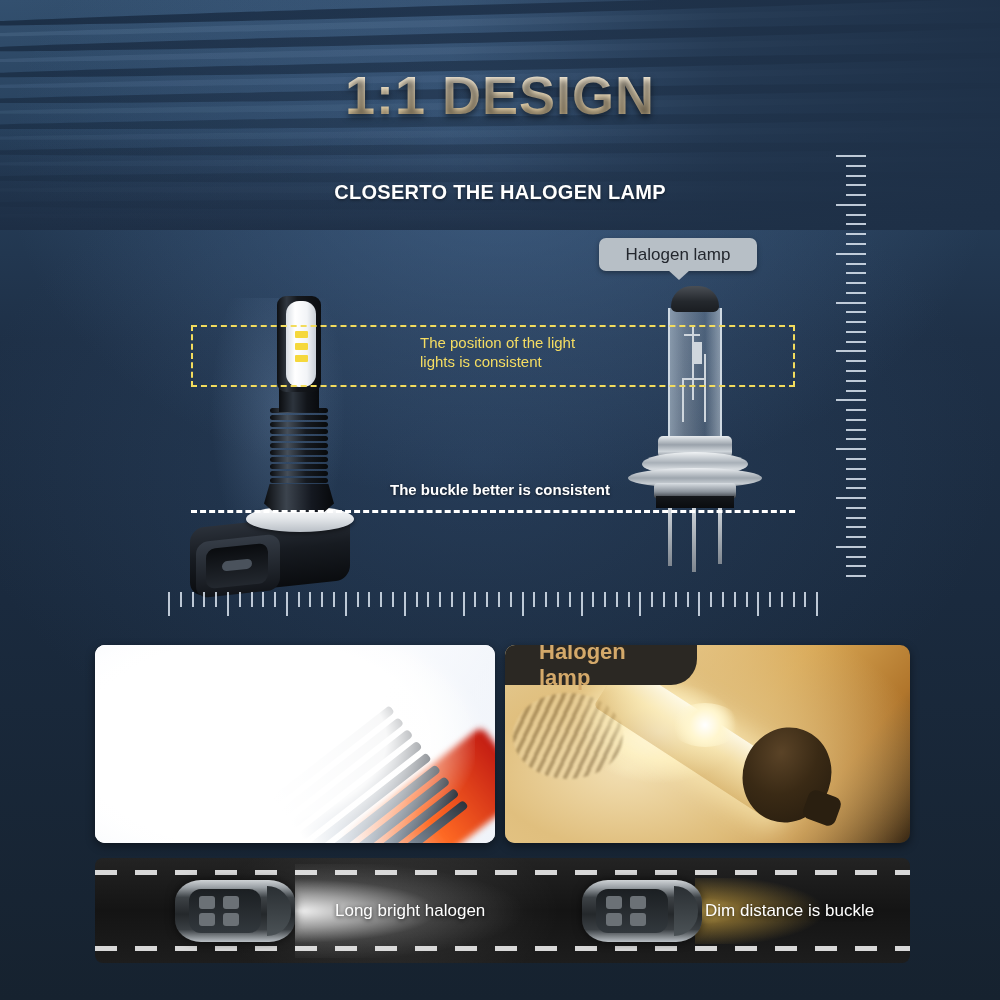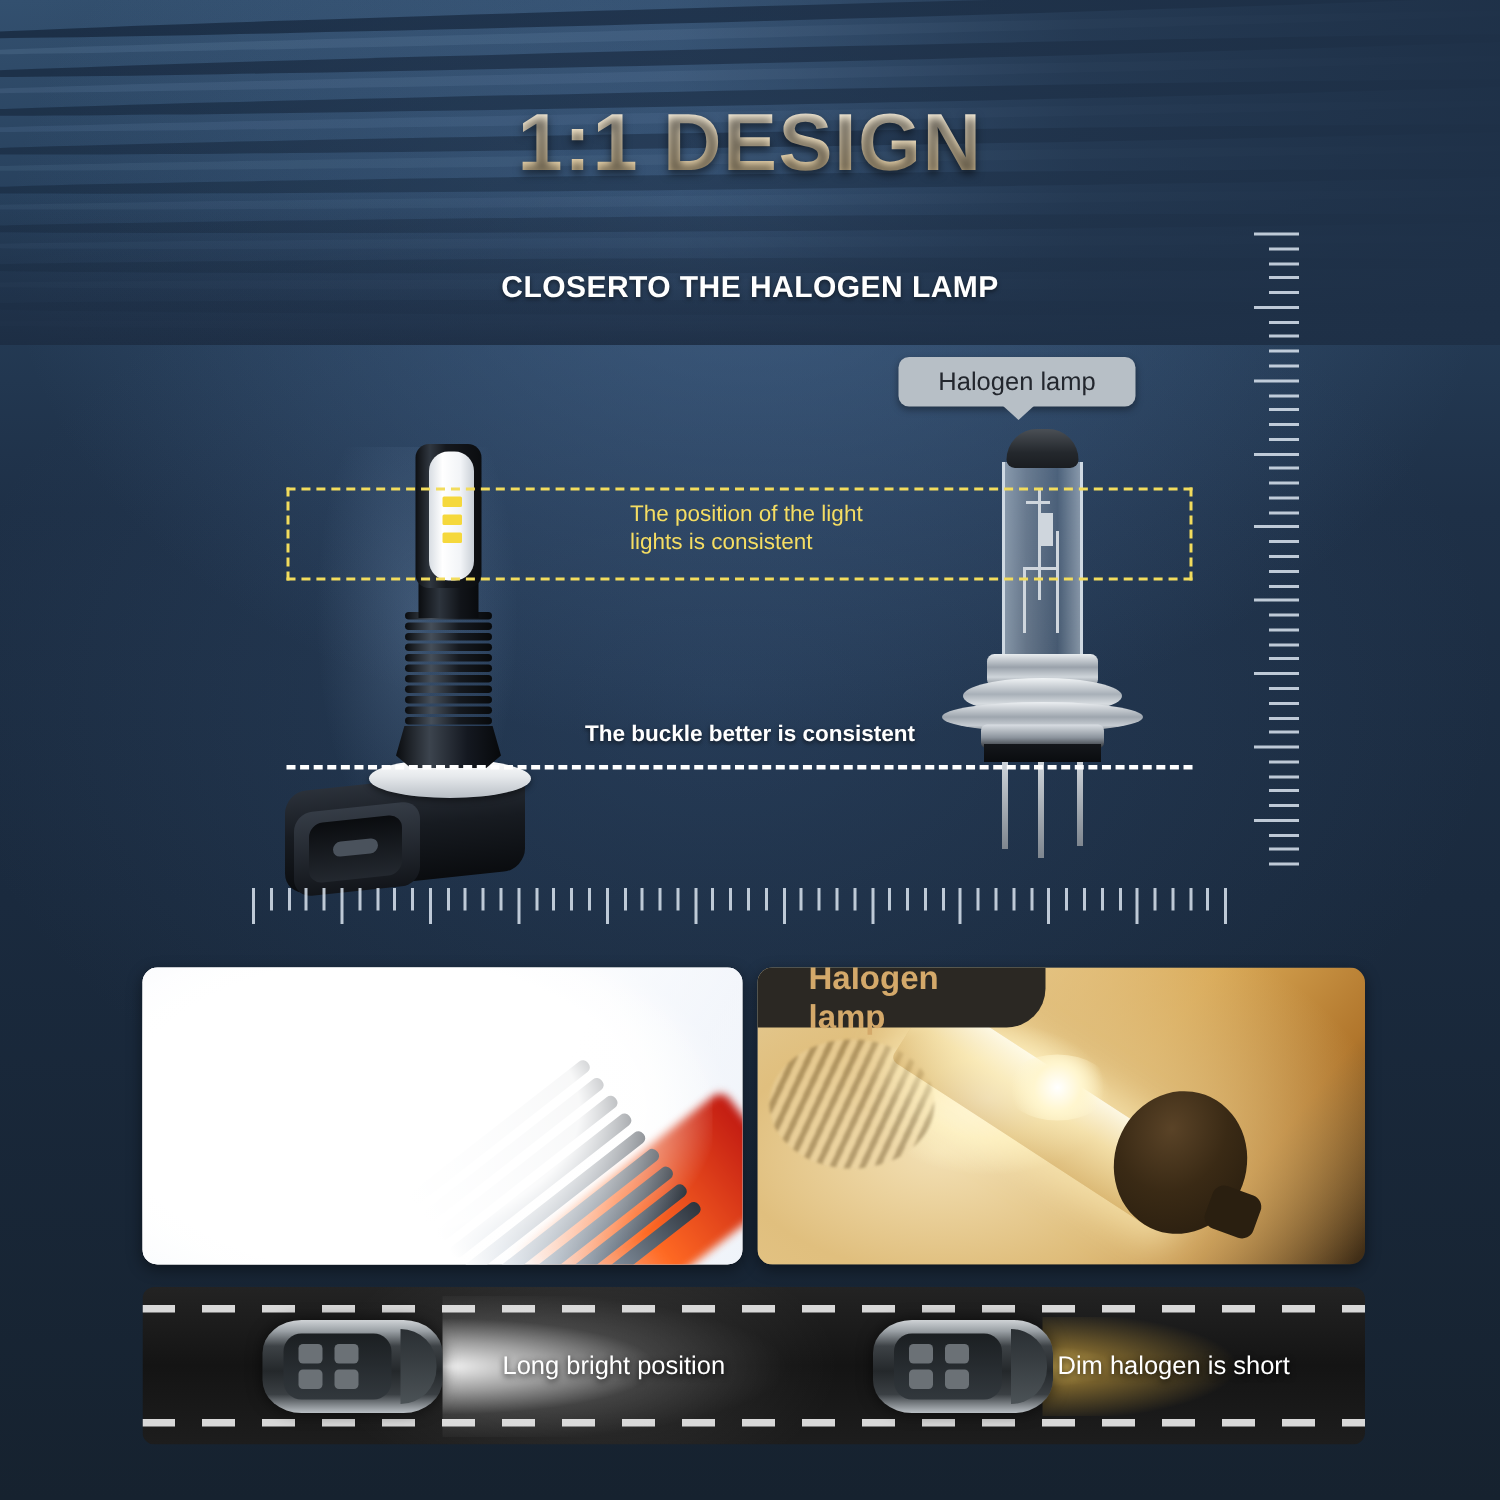--- a/index.html
+++ b/index.html
@@ -437,17 +437,17 @@
     <div class="car" style="left:487px;top:22px;">
       <div class="car-body"></div>
       <div class="car-glass"></div>
       <div class="car-seat" style="left:24px;top:16px;"></div>
       <div class="car-seat" style="left:24px;top:33px;"></div>
       <div class="car-seat" style="left:48px;top:16px;"></div>
       <div class="car-seat" style="left:48px;top:33px;"></div>
       <div class="car-hood"></div>
     </div>
 
-    <div class="striptext" style="left:240px;top:43px;">Long bright position</div>
-    <div class="striptext" style="left:610px;top:43px;">Dim halogen is short</div>
+    <div class="striptext" style="left:240px;top:43px;">Long bright halogen</div>
+    <div class="striptext" style="left:610px;top:43px;">Dim distance is buckle</div>
   </div>
 
 </div>
 
 </body></html>

